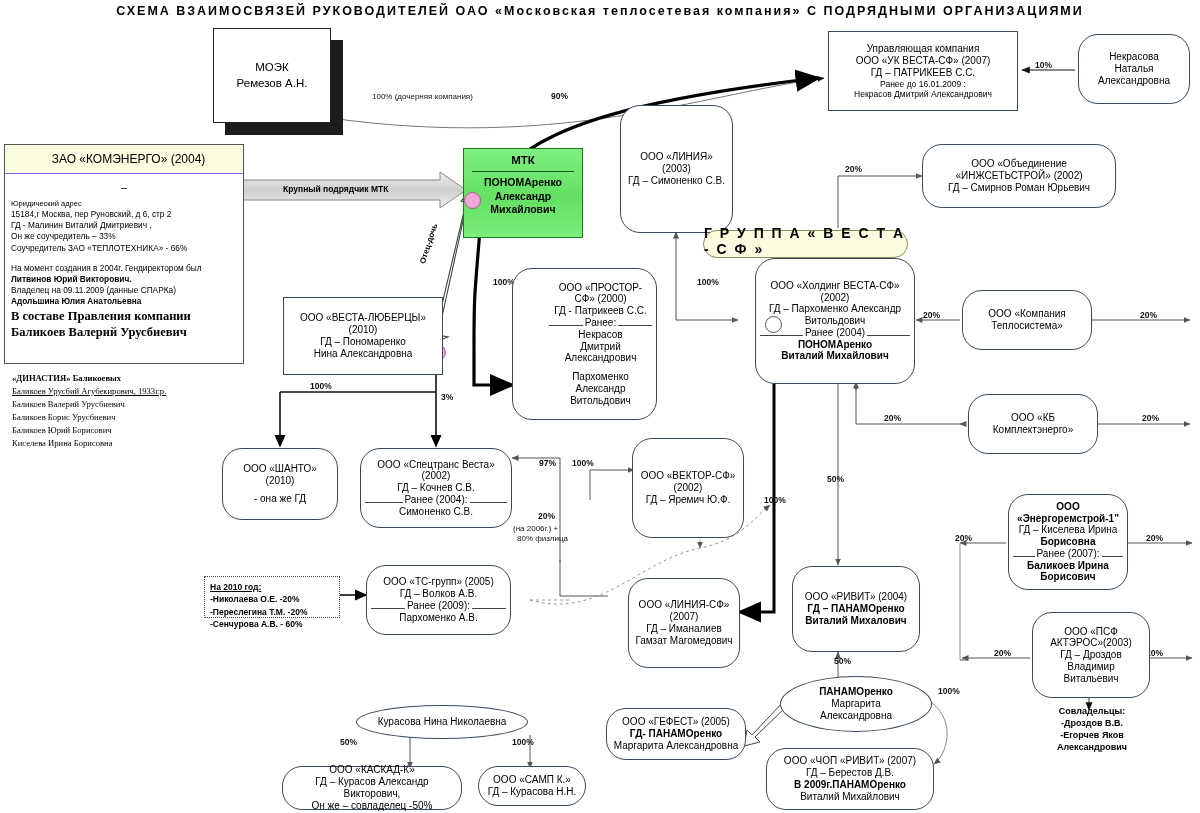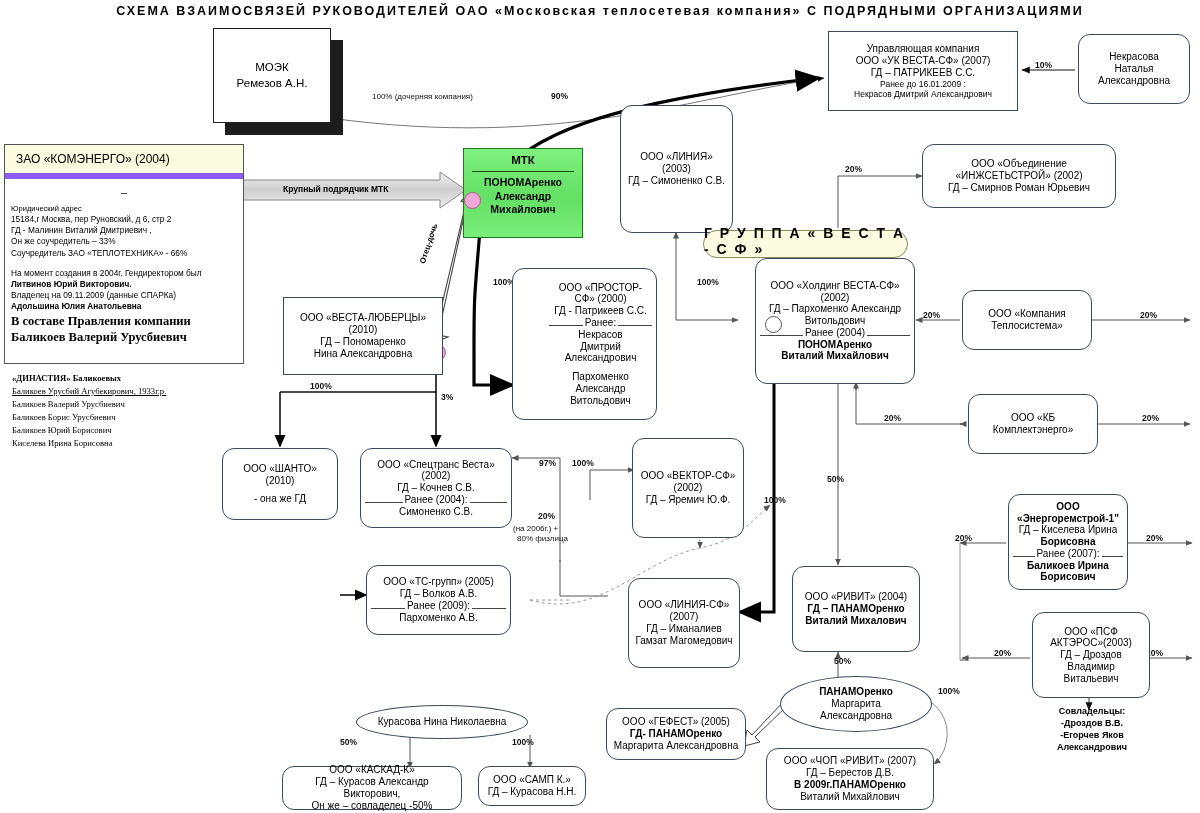--- a/index.html
+++ b/index.html
@@ -13,21 +13,21 @@
   }
 
   
   .node{
     position:absolute;box-sizing:border-box;
     border:1px solid #3b4a5a;background:#fff;
     font-size:10px;line-height:1.18;text-align:center;
     display:flex;flex-direction:column;align-items:center;justify-content:center;
     padding:3px 4px;
   }
-  .node.round{border-radius:12px;}
+  .node.round{border-radius:20px;}
   .node.ell{border-radius:50%;}
   .node.sq{border-radius:0;}
   .node .ln{display:block;width:100%;}
   .b{font-weight:bold;}
   .u{text-decoration:underline;}
   .sm{font-size:8.5px;}
   .xs{font-size:7.5px;}
 
   
   .shadowbox{
@@ -36,22 +36,22 @@
     display:flex;flex-direction:column;align-items:center;justify-content:center;
     font-size:11.5px;line-height:1.35;
   }
 
   
   .komener{
     position:absolute;box-sizing:border-box;border:1px solid #555;background:#fff;
     display:block;padding:0;
   }
   .komener .hdr{
-    background:#fbfbe0;border-bottom:6px solid #8b5cf6;
-    text-align:left;font-size:12px;padding:7px 2px 7px 11px;
+    background:#fbfbe0;border-bottom:1px solid #8b5cf6;
+    text-align:center;font-size:12px;padding:7px 2px 7px 11px;
   }
   .komener .body{padding:4px 6px 6px 6px;font-size:8.3px;line-height:1.35;text-align:left;}
   .komener .dash{text-align:center;font-size:11px;margin:2px 0 4px 0;}
 
   .dynasty{position:absolute;font-size:8.6px;line-height:1.52;font-family:"Liberation Serif", serif;}
   .dynasty .t{font-weight:bold;}
   .dynasty .u1{text-decoration:underline;}
 
   
   .dotted{
@@ -396,20 +396,26 @@
     <span class="ln">ООО «ТС-групп» (2005)</span>
     <span class="ln">ГД – Волков  А.В.</span>
     <div class="ruled">
         <span class="bar"></span>
       <span>Ранее (2009):</span>
       <span class="bar"></span>
       </div>
     <span class="ln">Пархоменко А.В.</span>
   </div>
 
+  <div class="dotted" style="left:204px;top:576px;width:136px;height:42px;">
+    <div class="u">На 2010 год:</div>
+    <div>-Николаева  О.Е.   -20%</div>
+    <div>-Переслегина Т.М. -20%</div>
+    <div>-Сенчурова А.В.    - 60%</div>
+  </div>
 
   <div class="node round" style="left:628px;top:578px;width:112px;height:90px;">
     <span class="ln">ООО «ЛИНИЯ-СФ»</span>
     <span class="ln">(2007)</span>
     <span class="ln">ГД – Иманалиев</span>
     <span class="ln">Гамзат Магомедович</span>
   </div>
 
   <div class="node round" style="left:784px;top:566px;width:128px;height:86px;margin-left:8px;">
     <span class="ln">ООО «РИВИТ» (2004)</span>

